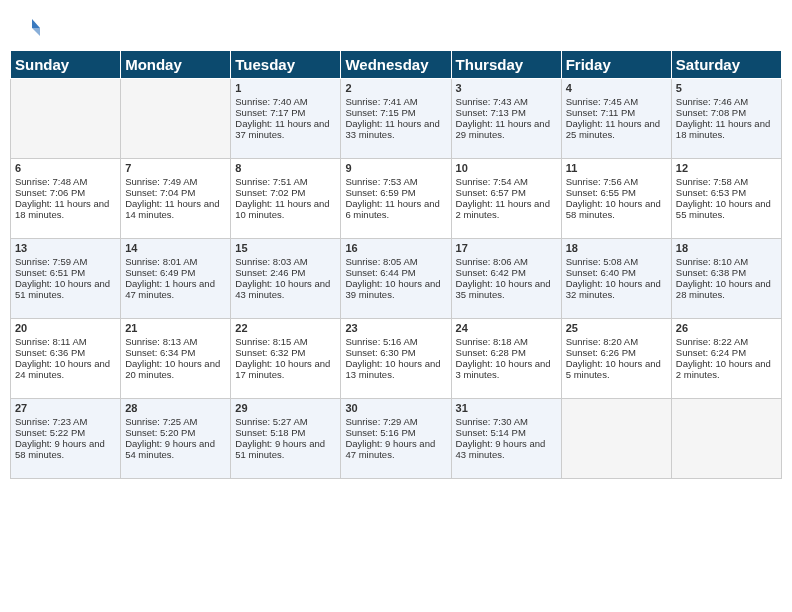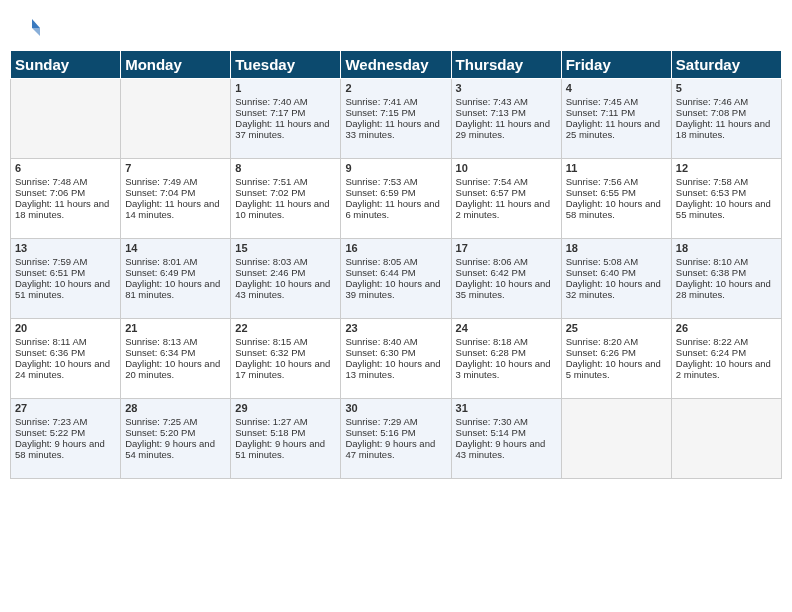--- a/index.html
+++ b/index.html
@@ -137,39 +137,39 @@
         <td><span class="day-num">6</span><span>Sunrise: 7:48 AM</span><br><span>Sunset: 7:06 PM</span><br><span>Daylight: 11 hours and 18 minutes.</span></td>
         <td><span class="day-num">7</span><span>Sunrise: 7:49 AM</span><br><span>Sunset: 7:04 PM</span><br><span>Daylight: 11 hours and 14 minutes.</span></td>
         <td><span class="day-num">8</span><span>Sunrise: 7:51 AM</span><br><span>Sunset: 7:02 PM</span><br><span>Daylight: 11 hours and 10 minutes.</span></td>
         <td><span class="day-num">9</span><span>Sunrise: 7:53 AM</span><br><span>Sunset: 6:59 PM</span><br><span>Daylight: 11 hours and 6 minutes.</span></td>
         <td><span class="day-num">10</span><span>Sunrise: 7:54 AM</span><br><span>Sunset: 6:57 PM</span><br><span>Daylight: 11 hours and 2 minutes.</span></td>
         <td><span class="day-num">11</span><span>Sunrise: 7:56 AM</span><br><span>Sunset: 6:55 PM</span><br><span>Daylight: 10 hours and 58 minutes.</span></td>
         <td><span class="day-num">12</span><span>Sunrise: 7:58 AM</span><br><span>Sunset: 6:53 PM</span><br><span>Daylight: 10 hours and 55 minutes.</span></td>
       </tr>
       <tr class="row-shade">
         <td><span class="day-num">13</span><span>Sunrise: 7:59 AM</span><br><span>Sunset: 6:51 PM</span><br><span>Daylight: 10 hours and 51 minutes.</span></td>
-        <td><span class="day-num">14</span><span>Sunrise: 8:01 AM</span><br><span>Sunset: 6:49 PM</span><br><span>Daylight: 10 hours and 81 minutes.</span></td>
+        <td><span class="day-num">14</span><span>Sunrise: 8:01 AM</span><br><span>Sunset: 6:49 PM</span><br><span>Daylight: 1 hours and 47 minutes.</span></td>
         <td><span class="day-num">15</span><span>Sunrise: 8:03 AM</span><br><span>Sunset: 2:46 PM</span><br><span>Daylight: 10 hours and 43 minutes.</span></td>
         <td><span class="day-num">16</span><span>Sunrise: 8:05 AM</span><br><span>Sunset: 6:44 PM</span><br><span>Daylight: 10 hours and 39 minutes.</span></td>
         <td><span class="day-num">17</span><span>Sunrise: 8:06 AM</span><br><span>Sunset: 6:42 PM</span><br><span>Daylight: 10 hours and 35 minutes.</span></td>
         <td><span class="day-num">18</span><span>Sunrise: 5:08 AM</span><br><span>Sunset: 6:40 PM</span><br><span>Daylight: 10 hours and 32 minutes.</span></td>
         <td><span class="day-num">18</span><span>Sunrise: 8:10 AM</span><br><span>Sunset: 6:38 PM</span><br><span>Daylight: 10 hours and 28 minutes.</span></td>
       </tr>
       <tr>
         <td><span class="day-num">20</span><span>Sunrise: 8:11 AM</span><br><span>Sunset: 6:36 PM</span><br><span>Daylight: 10 hours and 24 minutes.</span></td>
         <td><span class="day-num">21</span><span>Sunrise: 8:13 AM</span><br><span>Sunset: 6:34 PM</span><br><span>Daylight: 10 hours and 20 minutes.</span></td>
         <td><span class="day-num">22</span><span>Sunrise: 8:15 AM</span><br><span>Sunset: 6:32 PM</span><br><span>Daylight: 10 hours and 17 minutes.</span></td>
-        <td><span class="day-num">23</span><span>Sunrise: 8:40 AM</span><br><span>Sunset: 6:30 PM</span><br><span>Daylight: 10 hours and 13 minutes.</span></td>
+        <td><span class="day-num">23</span><span>Sunrise: 5:16 AM</span><br><span>Sunset: 6:30 PM</span><br><span>Daylight: 10 hours and 13 minutes.</span></td>
         <td><span class="day-num">24</span><span>Sunrise: 8:18 AM</span><br><span>Sunset: 6:28 PM</span><br><span>Daylight: 10 hours and 3 minutes.</span></td>
         <td><span class="day-num">25</span><span>Sunrise: 8:20 AM</span><br><span>Sunset: 6:26 PM</span><br><span>Daylight: 10 hours and 5 minutes.</span></td>
         <td><span class="day-num">26</span><span>Sunrise: 8:22 AM</span><br><span>Sunset: 6:24 PM</span><br><span>Daylight: 10 hours and 2 minutes.</span></td>
       </tr>
       <tr class="row-shade">
         <td><span class="day-num">27</span><span>Sunrise: 7:23 AM</span><br><span>Sunset: 5:22 PM</span><br><span>Daylight: 9 hours and 58 minutes.</span></td>
         <td><span class="day-num">28</span><span>Sunrise: 7:25 AM</span><br><span>Sunset: 5:20 PM</span><br><span>Daylight: 9 hours and 54 minutes.</span></td>
-        <td><span class="day-num">29</span><span>Sunrise: 1:27 AM</span><br><span>Sunset: 5:18 PM</span><br><span>Daylight: 9 hours and 51 minutes.</span></td>
+        <td><span class="day-num">29</span><span>Sunrise: 5:27 AM</span><br><span>Sunset: 5:18 PM</span><br><span>Daylight: 9 hours and 51 minutes.</span></td>
         <td><span class="day-num">30</span><span>Sunrise: 7:29 AM</span><br><span>Sunset: 5:16 PM</span><br><span>Daylight: 9 hours and 47 minutes.</span></td>
         <td><span class="day-num">31</span><span>Sunrise: 7:30 AM</span><br><span>Sunset: 5:14 PM</span><br><span>Daylight: 9 hours and 43 minutes.</span></td>
         <td class="empty"></td>
         <td class="empty"></td>
       </tr>
     </tbody>
 </table>
 
 </body></html>

